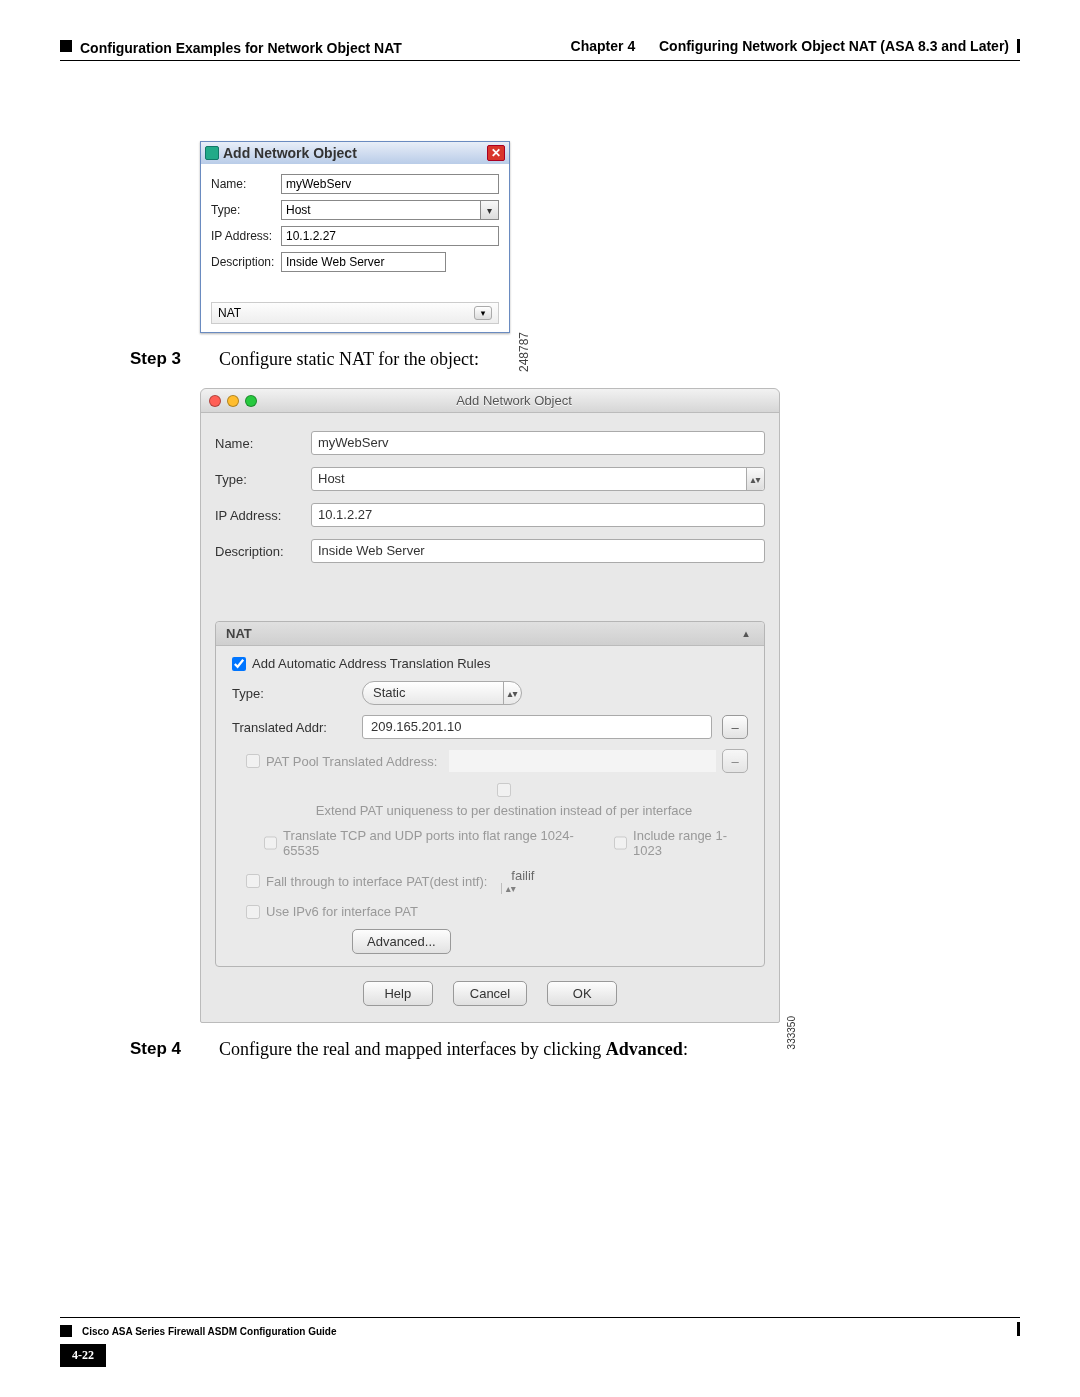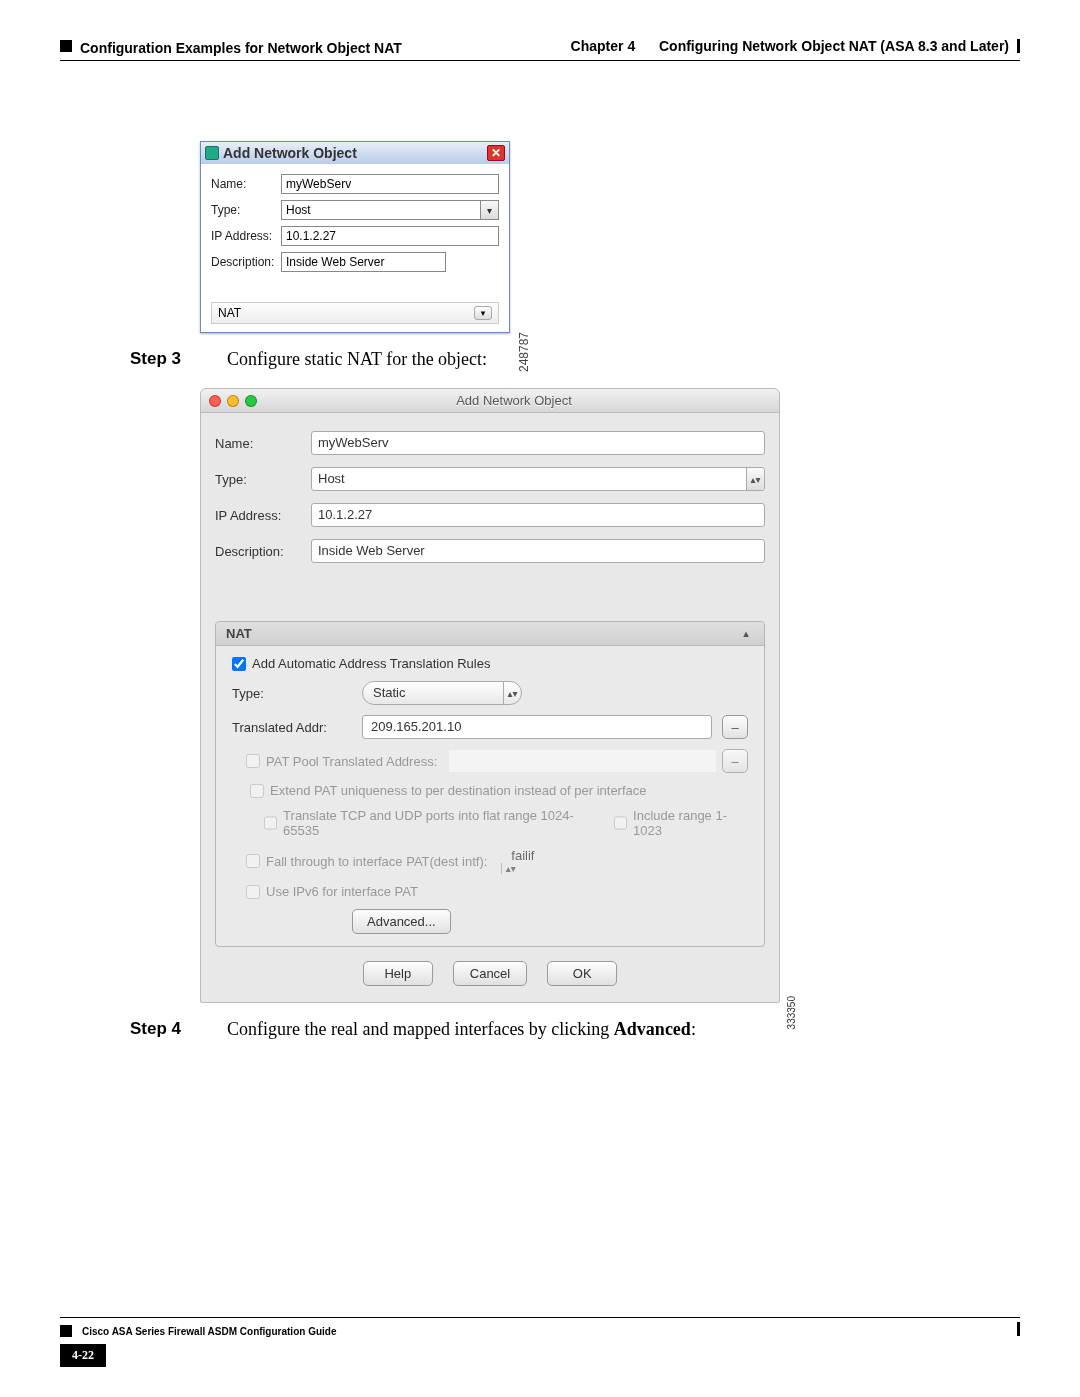--- a/index.html
+++ b/index.html
@@ -31,21 +31,21 @@
   .sq { width:12px; height:12px; background:#000; }
   .hdr-sub {
     font-family: Arial, Helvetica, sans-serif;
     font-size:14px; font-weight:bold;
     margin-top:4px;
   }
   .divider { width:3px; height:14px; background:#000; display:inline-block; }
   .hr-top { border:none; border-top:1px solid #000; margin-top:4px; }
 
   
-  .step { margin-top:16px; display:flex; gap:32px; font-size:17px; }
+  .step { margin-top:16px; display:flex; gap:24px; font-size:17px; }
   .step-label { font-family: Arial, Helvetica, sans-serif; font-weight:bold; min-width:65px; }
   .step-body { font-family: "Times New Roman", serif; font-size:18px;text-align:center; }
   .step-body b { font-family:"Times New Roman", serif; font-weight:bold; }
 
   
   .dlg1 {
     width:310px;
     margin-left:140px;
     margin-top:80px;
     border:1px solid #6a8bc0;
@@ -354,21 +354,21 @@
           <label style="color:#333">Translated Addr:</label>
           <div class="fld3"><span style="color:#333">209.165.201.10</span></div>
           <div class="sqbtn">–</div>
         </div>
         <div class="chk dimchk" style="margin-left:14px;">
           <input type="checkbox" disabled="" style="">
           <span class="dimmed">PAT Pool Translated Address:</span>
           <div class="fld3 dimmed" style="flex:1; margin-left:6px; background:#f4f4f4; height:22px;"></div>
           <div class="sqbtn" style="opacity:.7">–</div>
         </div>
-        <div class="chk dimchk" style="margin-left:18px;">
+        <div class="chk dimchk" style="margin-left:28px;flex-direction:column;">
           <input type="checkbox" disabled="" style="">
           <span class="dimmed">Extend PAT uniqueness to per destination instead of per interface</span>
         </div>
         <div class="chk dimchk" style="margin-left:32px;">
           <input type="checkbox" disabled="" style="">
           <span class="dimmed">Translate TCP and UDP ports into flat range 1024-65535</span>
           <span style="width:14px"></span>
           <input type="checkbox" disabled="" style="">
           <span class="dimmed">Include range 1-1023</span>
         </div>

